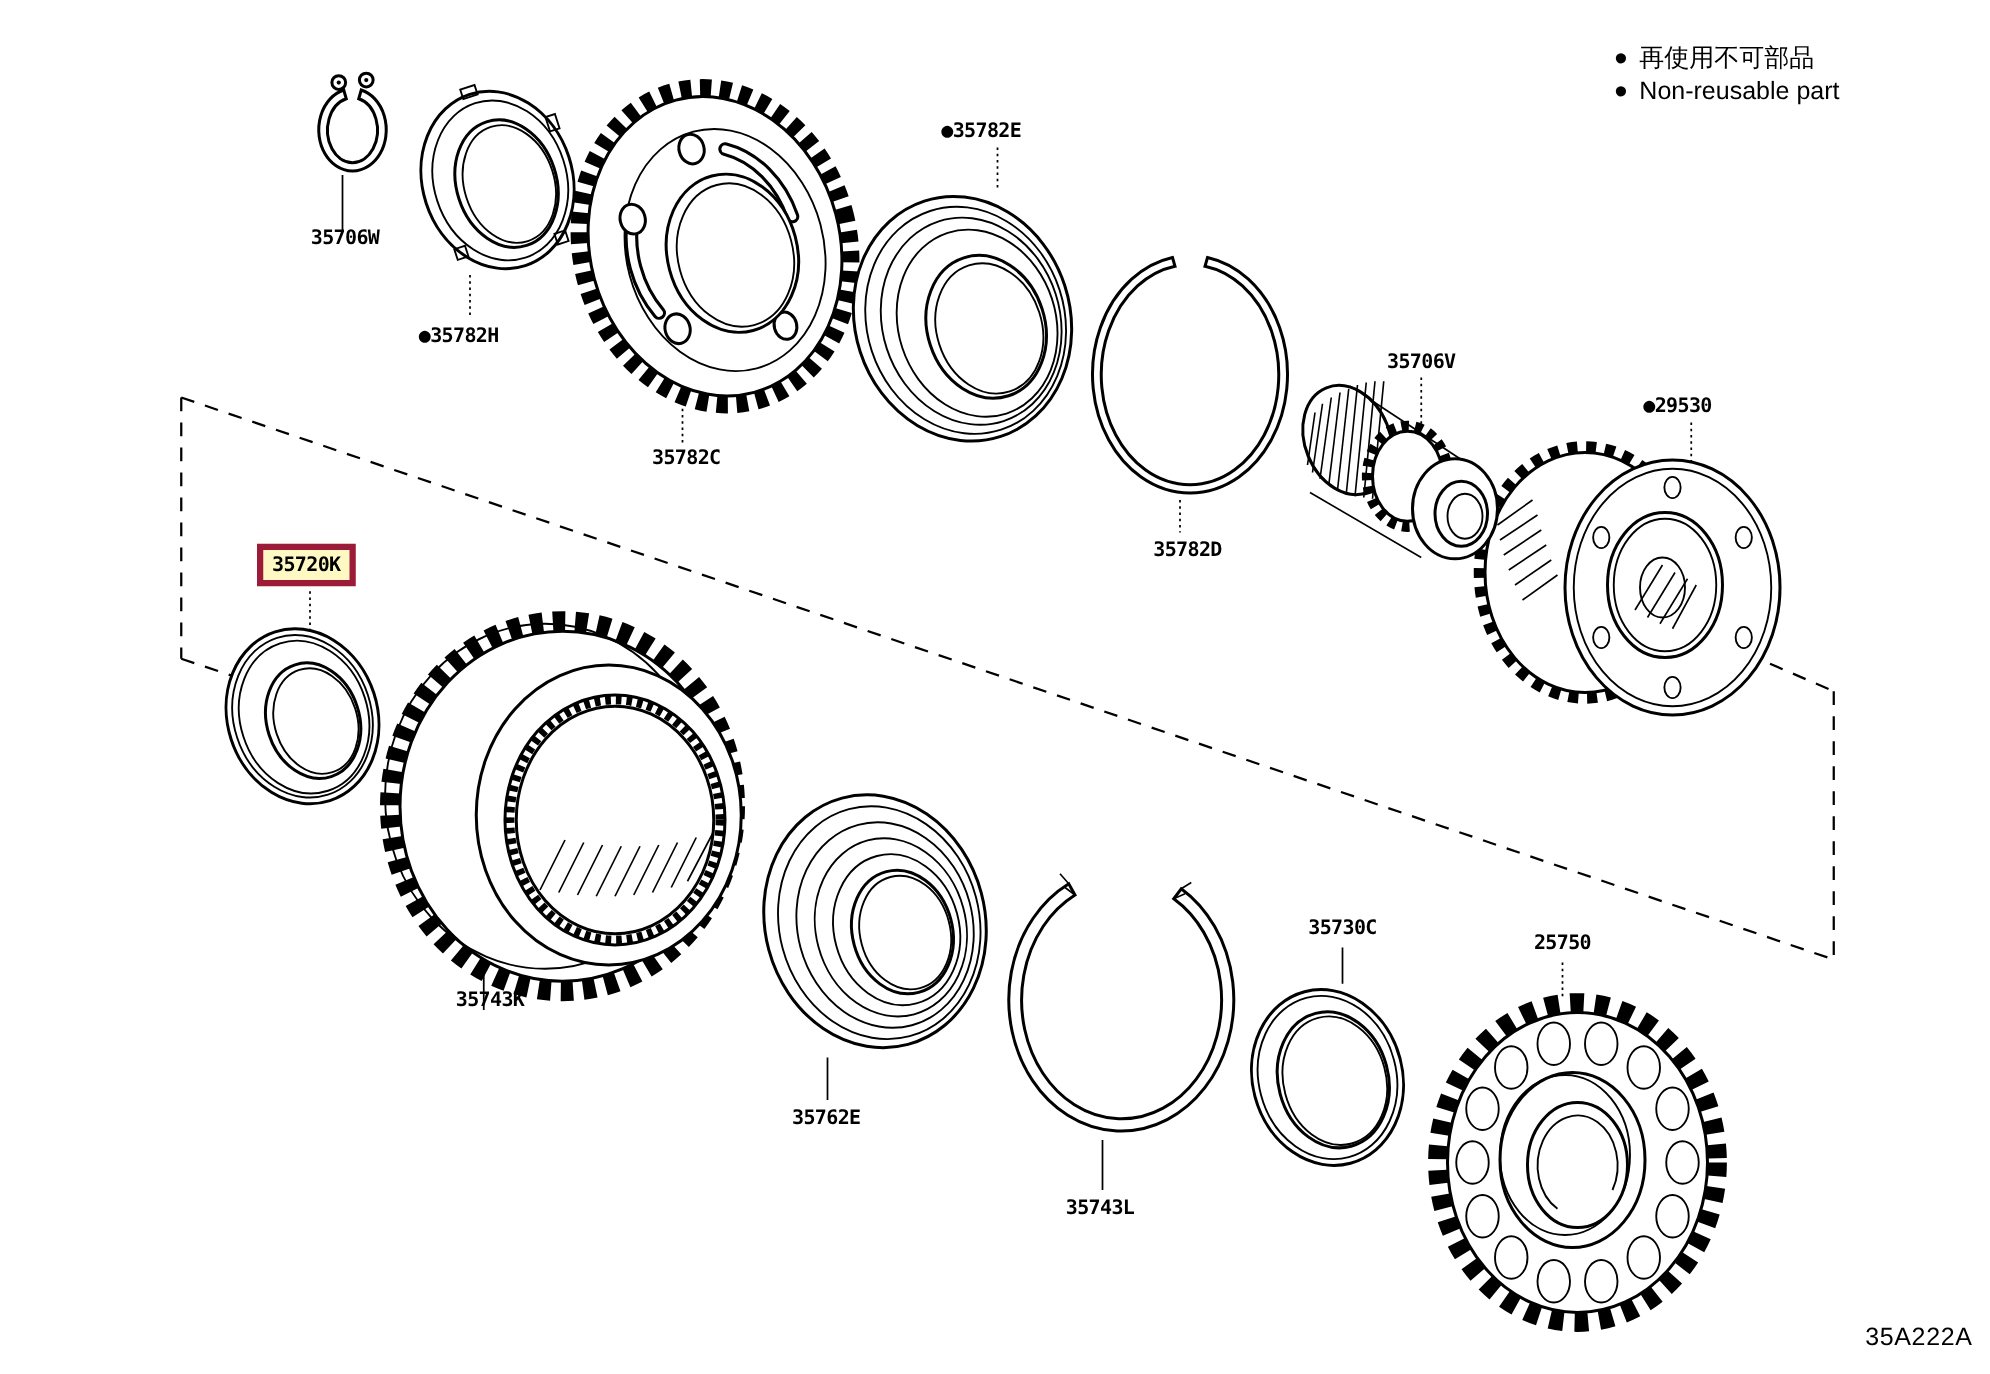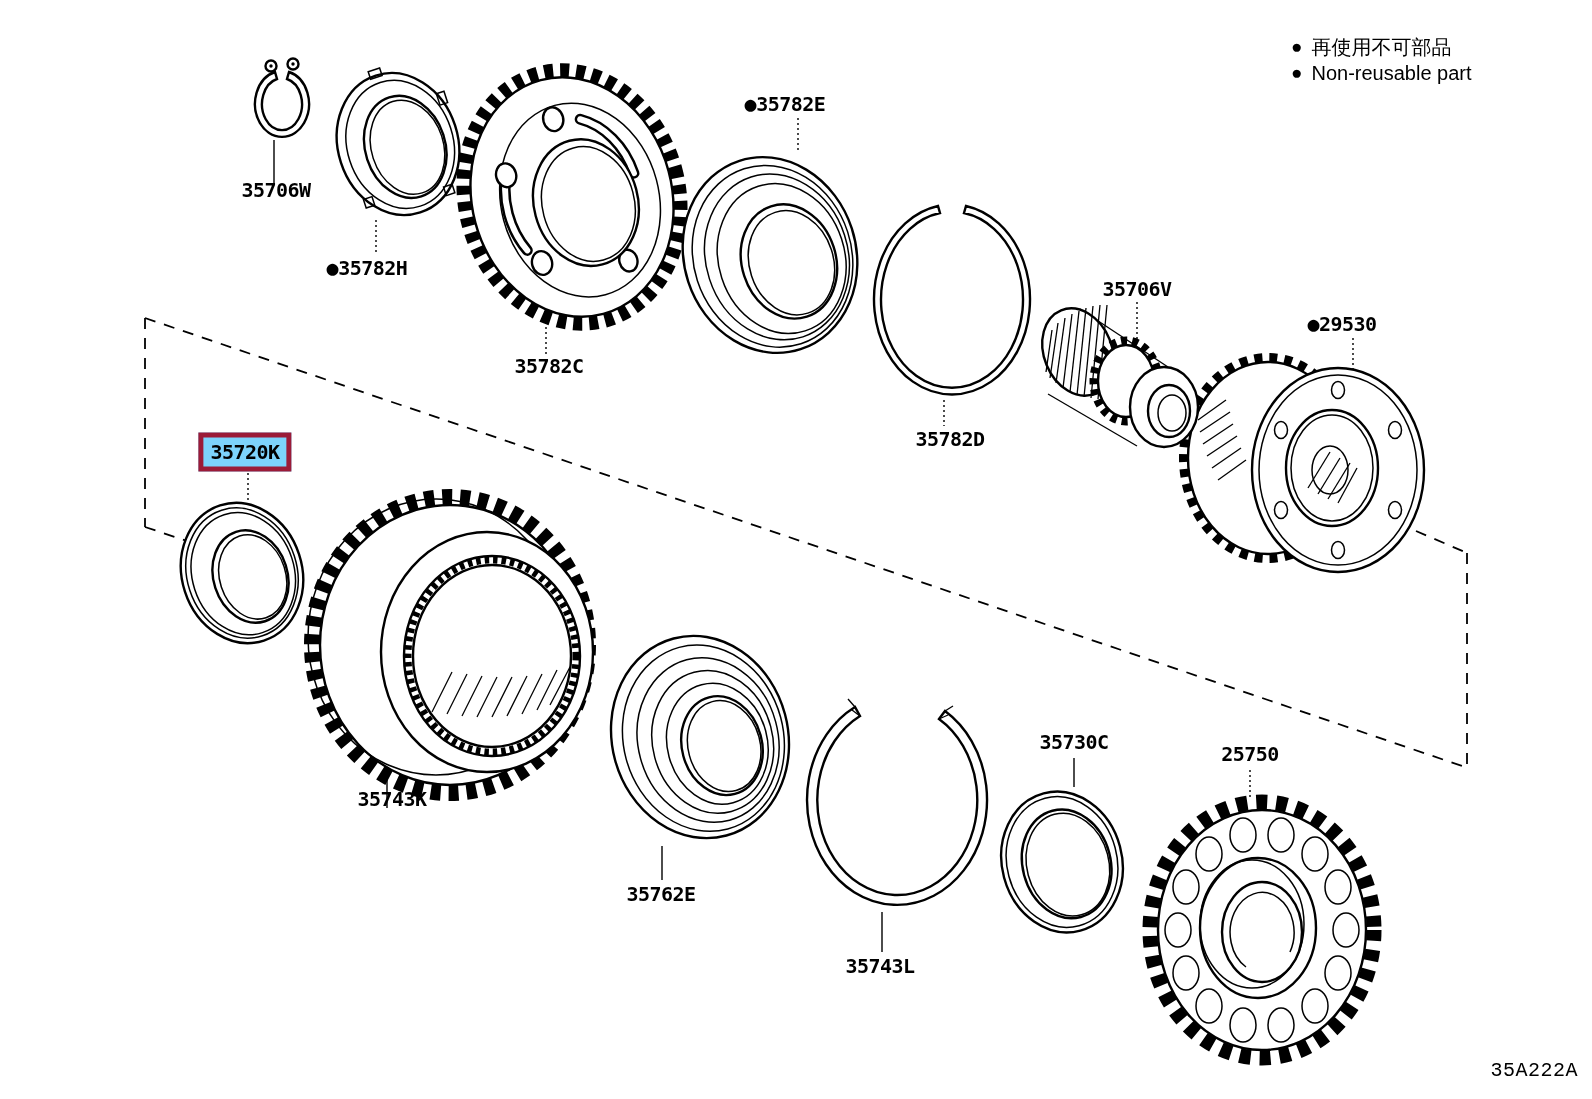--- a/index.html
+++ b/index.html
@@ -9,29 +9,29 @@
   
   .o{stroke:#000;stroke-width:2.4;fill:#fff;}
   .l{stroke:#000;stroke-width:1.5;fill:none;}
   .h{stroke:#000;stroke-width:1.3;fill:none;}
   .t{stroke:#000;fill:none;}
   .leader{stroke:#000;stroke-width:1.4;fill:none;}
   .leader.dot{stroke-dasharray:2 3;}
   .axis{stroke:#000;stroke-width:1.8;fill:none;stroke-dasharray:11 9;}
   
   .part-label{position:absolute;transform:translate(-50%,-50%);white-space:nowrap;
-    font-family:"DejaVu Sans Mono",monospace;font-weight:700;font-size:20px;
+    font-family:"DejaVu Sans Mono",monospace;font-weight:700;font-size:16px;
     letter-spacing:-0.5px;color:#000;cursor:pointer;}
-  .part-label.highlight{border:5px solid var(--highlight,#9b1b38);background:#7dd3fc;
+  .part-label.highlight{border:5px solid var(--highlight,#9b1b38);background:#fef9c3;
     padding:2px 7px 3px 7px;}
   .legend{position:absolute;left:1291px;top:34px;font-size:20px;line-height:26px;}
   .legend-row{display:flex;align-items:center;gap:9px;white-space:nowrap;}
   .legend-bullet{font-size:19px;}
   .drawing-code{position:absolute;right:14px;bottom:17px;font-size:20px;
-    font-family:Liberation Mono, monospace;letter-spacing:0.5px;}
+    font-family:Liberation Sans, sans-serif;letter-spacing:0.5px;}
 </style>
 </head>
 <body>
 
 <div class="page">
 
   <svg class="diagram-svg" width="1592" height="1099" viewBox="0 0 1592 1099">
 
     <g>
       <path class="axis" d="M145,318 L1465,767"></path>

